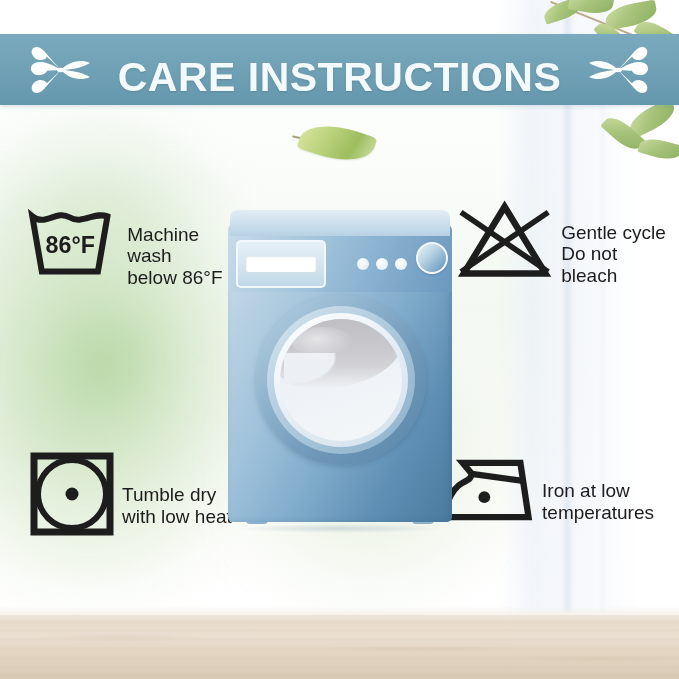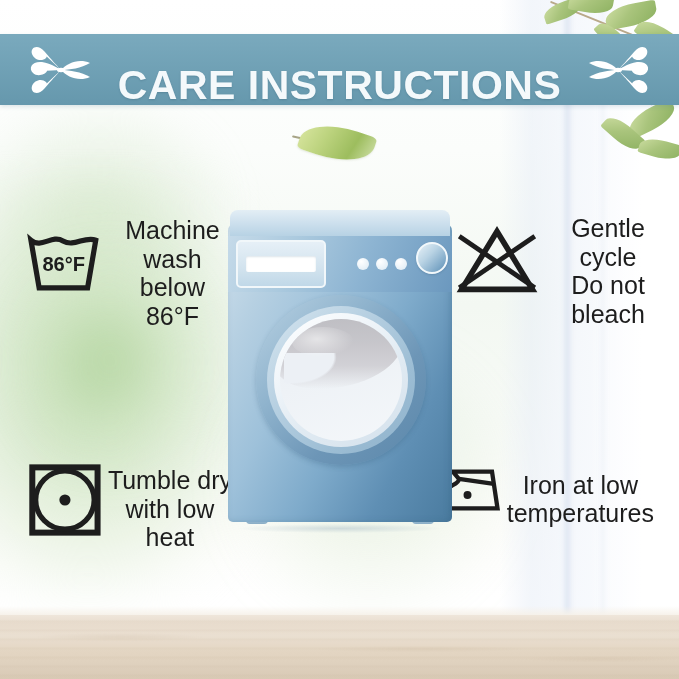--- a/index.html
+++ b/index.html
@@ -61,33 +61,33 @@
     background:linear-gradient(105deg,#d9e6a0 0%,#bcd37e 35%,#9dbd5e 70%,#cfe0a8 100%);
     border-radius:72% 10% 72% 10%;
     transform:rotate(18deg);box-shadow:0 1px 2px rgba(120,140,90,.18);}
   .float-leaf-stem{position:absolute;left:292px;top:137px;width:16px;height:2px;background:#a7a487;
     transform:rotate(12deg);border-radius:2px;}
 
   
   .banner{position:absolute;left:0;top:34px;width:679px;height:71px;
     background:#6ba0b6;box-shadow:0 2px 4px rgba(90,130,150,.18);}
   .banner-shade{position:absolute;inset:0;background:linear-gradient(to bottom,rgba(255,255,255,.10),rgba(0,0,0,.05));}
-  .banner-title{position:absolute;left:0;top:16px;width:679px;height:71px;
+  .banner-title{position:absolute;left:0;top:8px;width:679px;height:71px;
     display:flex;align-items:center;justify-content:center;
     color:#f4f9fb;font-size:41px;font-weight:bold;letter-spacing:.5px;
     font-family:"Liberation Sans", sans-serif;
     text-shadow:0 1px 2px rgba(40,80,100,.25);}
   .fdl{position:absolute;top:50%;transform:translateY(-50%);width:66px;height:54px;}
   .fdl.left{left:28px;}
   .fdl.right{right:28px;}
 
   
   .cell{position:absolute;display:flex;flex-direction:row;align-items:center;}
   .cell .sym{display:block;}
-  .cell .cap{margin-top:18px;text-align:center;color:#1d1d1d;font-size:25px;line-height:1.14;
+  .cell .cap{margin-top:24px;text-align:left;color:#1d1d1d;font-size:19px;line-height:1.14;
     font-family:"Liberation Sans", sans-serif;white-space:pre-line;}
   #cell-wash{left:22px;top:198px;width:210px;}
   #cell-bleach{left:448px;top:196px;width:222px;}
   #cell-dry{left:22px;top:448px;width:210px;}
   #cell-iron{left:432px;top:450px;width:222px;}
 
   
   .machine{position:absolute;left:228px;top:210px;width:224px;height:324px;}
   .wm-body{position:absolute;left:0;top:12px;width:224px;height:300px;border-radius:9px 9px 5px 5px;
     background:linear-gradient(118deg,#cfe0ec 0%,#b6d0e2 18%,#9ec1da 38%,#7fabcb 58%,#5f8fb4 78%,#4a7b9f 100%);

